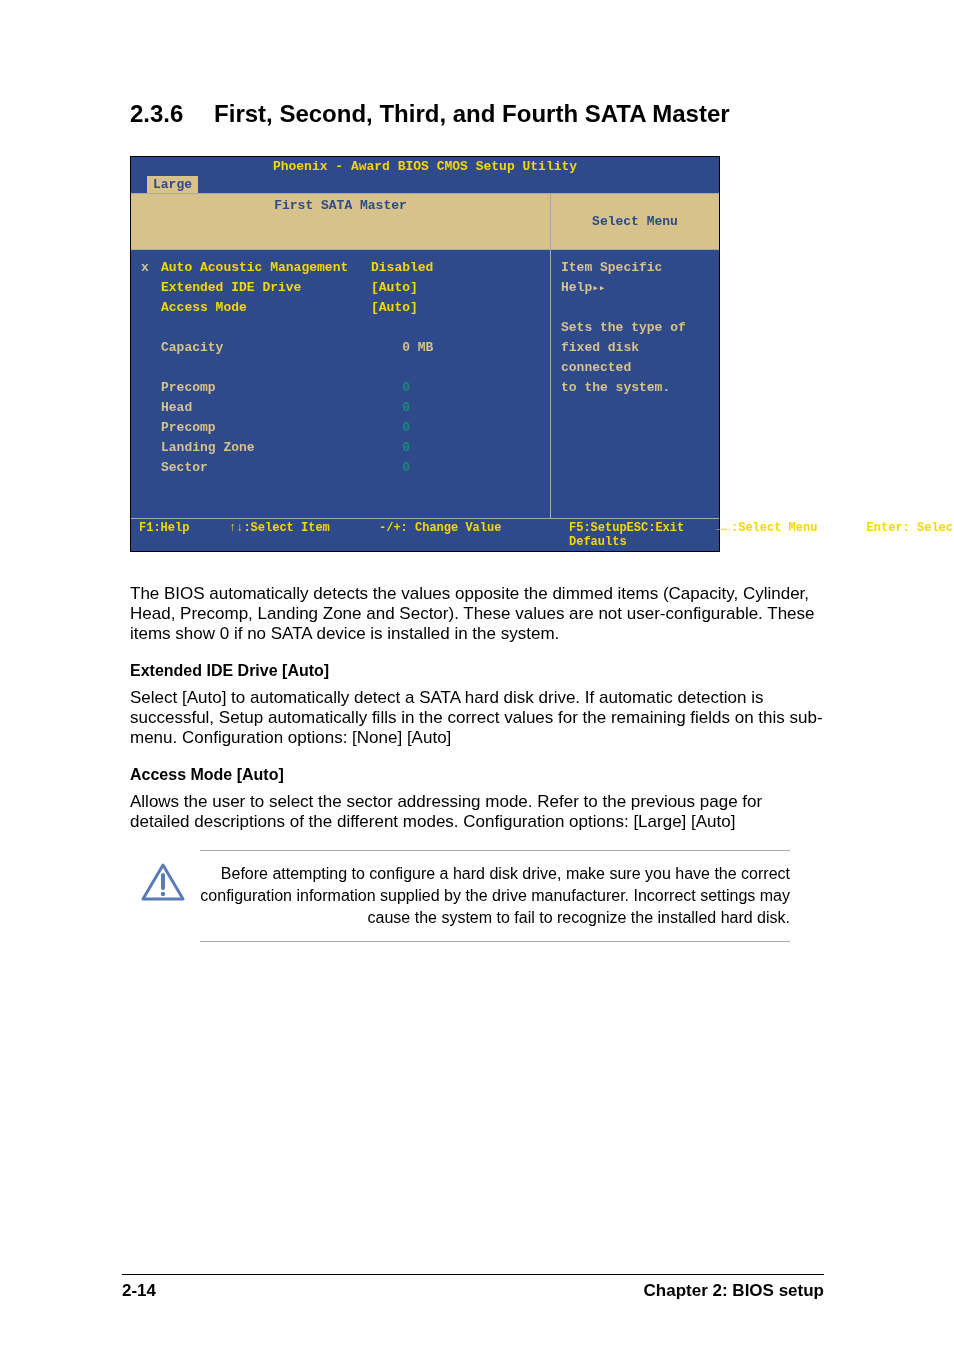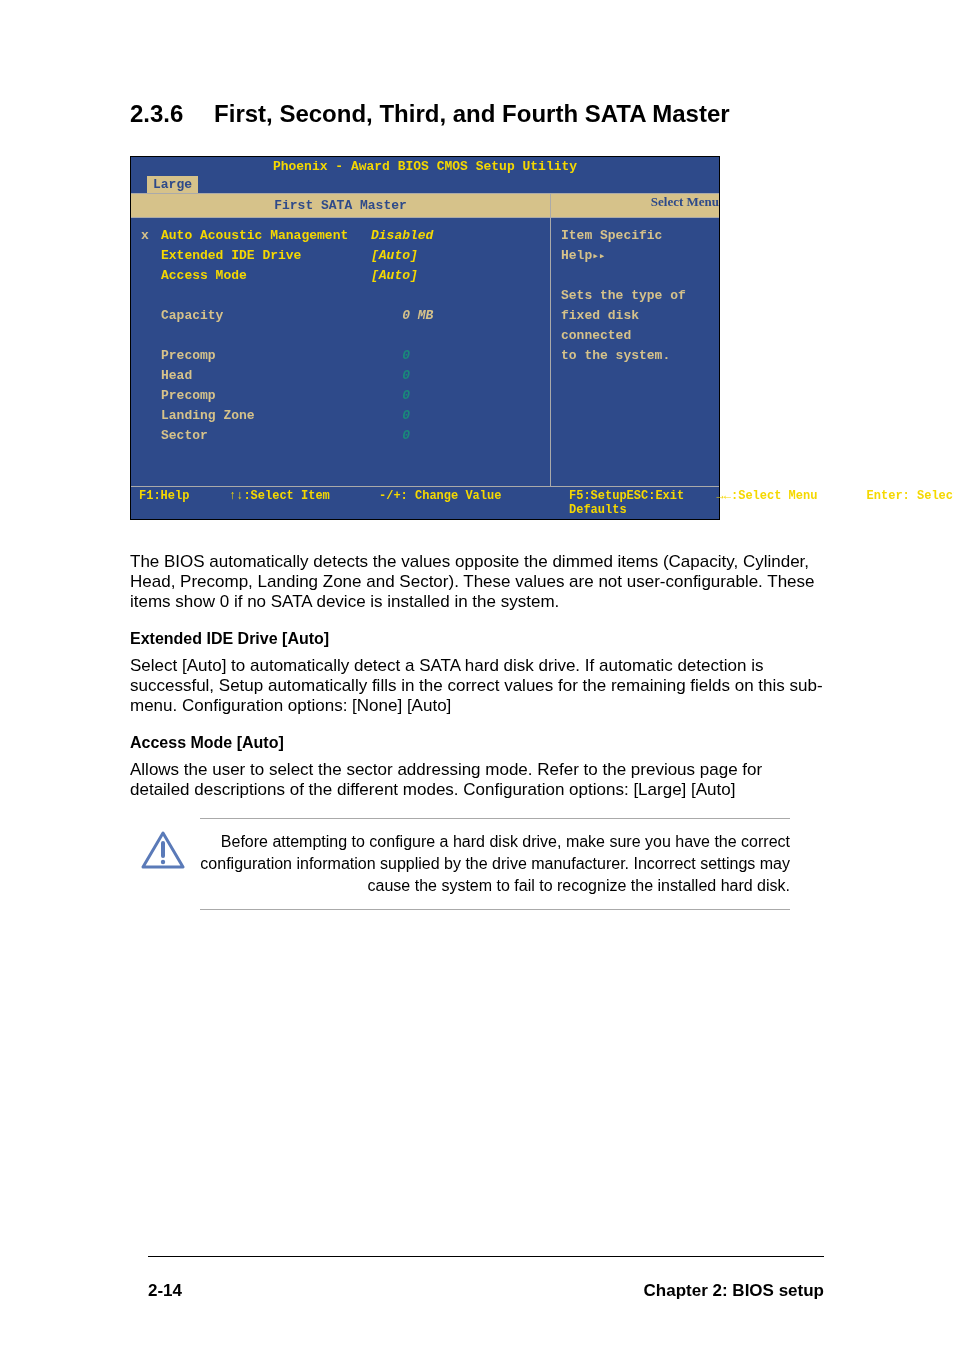--- a/index.html
+++ b/index.html
@@ -59,23 +59,22 @@
       border-bottom: 1px solid #aaa;
     }
     .bios-header-left {
       flex: 0 0 420px;
       text-align: center;
       padding: 4px 0;
       border-right: 1px solid #aaa;
     }
     .bios-header-right {
       flex: 1;
-      text-align: right;
-      padding: 0 0;
-      font-family: Liberation Serif, serif;
+      text-align: center;
+      padding: 20px 0;
     }
     .bios-body {
       display: flex;
       background: #2e4a8a;
     }
     .bios-body-left {
       flex: 0 0 420px;
       padding: 8px 10px 40px 10px;
       border-right: 1px solid #aaa;
     }
@@ -90,21 +89,20 @@
     }
     .bios-marker {
       width: 20px;
       color: #d6c28a;
     }
     .bios-label {
       flex: 0 0 210px;
     }
     .bios-value {
       flex: 1;
-      font-style: italic;
     }
     .yellow {
       color: #f5d800;
     }
     .tan {
       color: #d6c28a;
     }
     .teal {
       color: #1a8a7a;
     }
@@ -147,24 +145,24 @@
       margin-left: -65px;
       margin-right: 15px;
     }
     .note-text {
       font-size: 16px;
       line-height: 22px;
     }
     .page-footer {
       position: absolute;
       bottom: 50px;
-      left: 148px;
+      left: 122px;
       right: 130px;
       border-top: 1px solid #000;
-      padding-top: 24px;
+      padding-top: 6px;
       display: flex;
       justify-content: space-between;
       font-weight: bold;
       font-size: 17px;
     }
     .help-arrows {
       font-size: 11px;
     }
     .bios-spacer {
       height: 20px;

